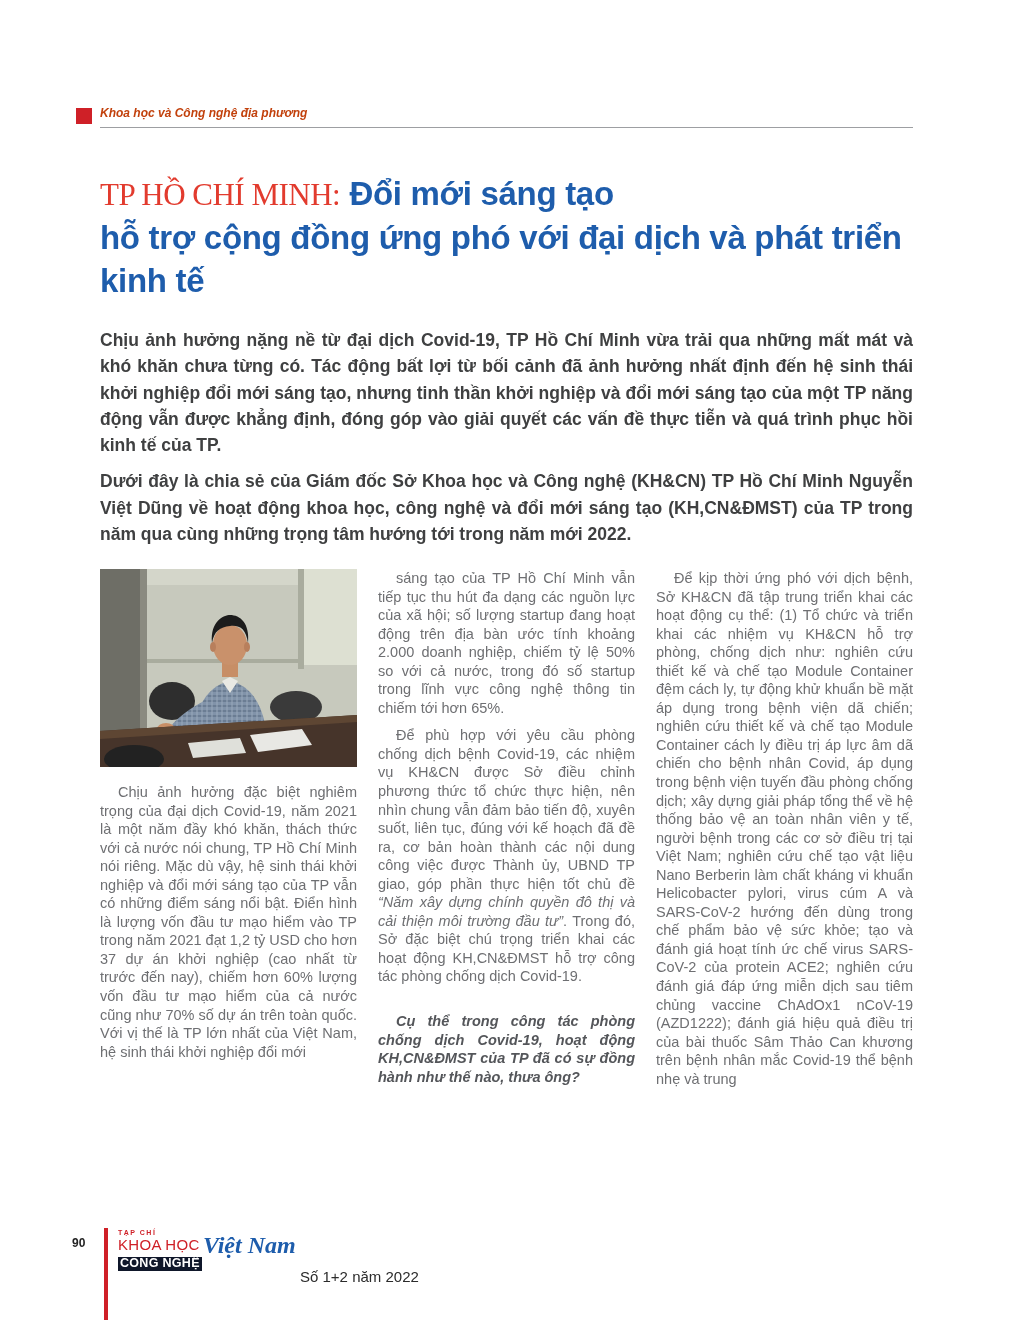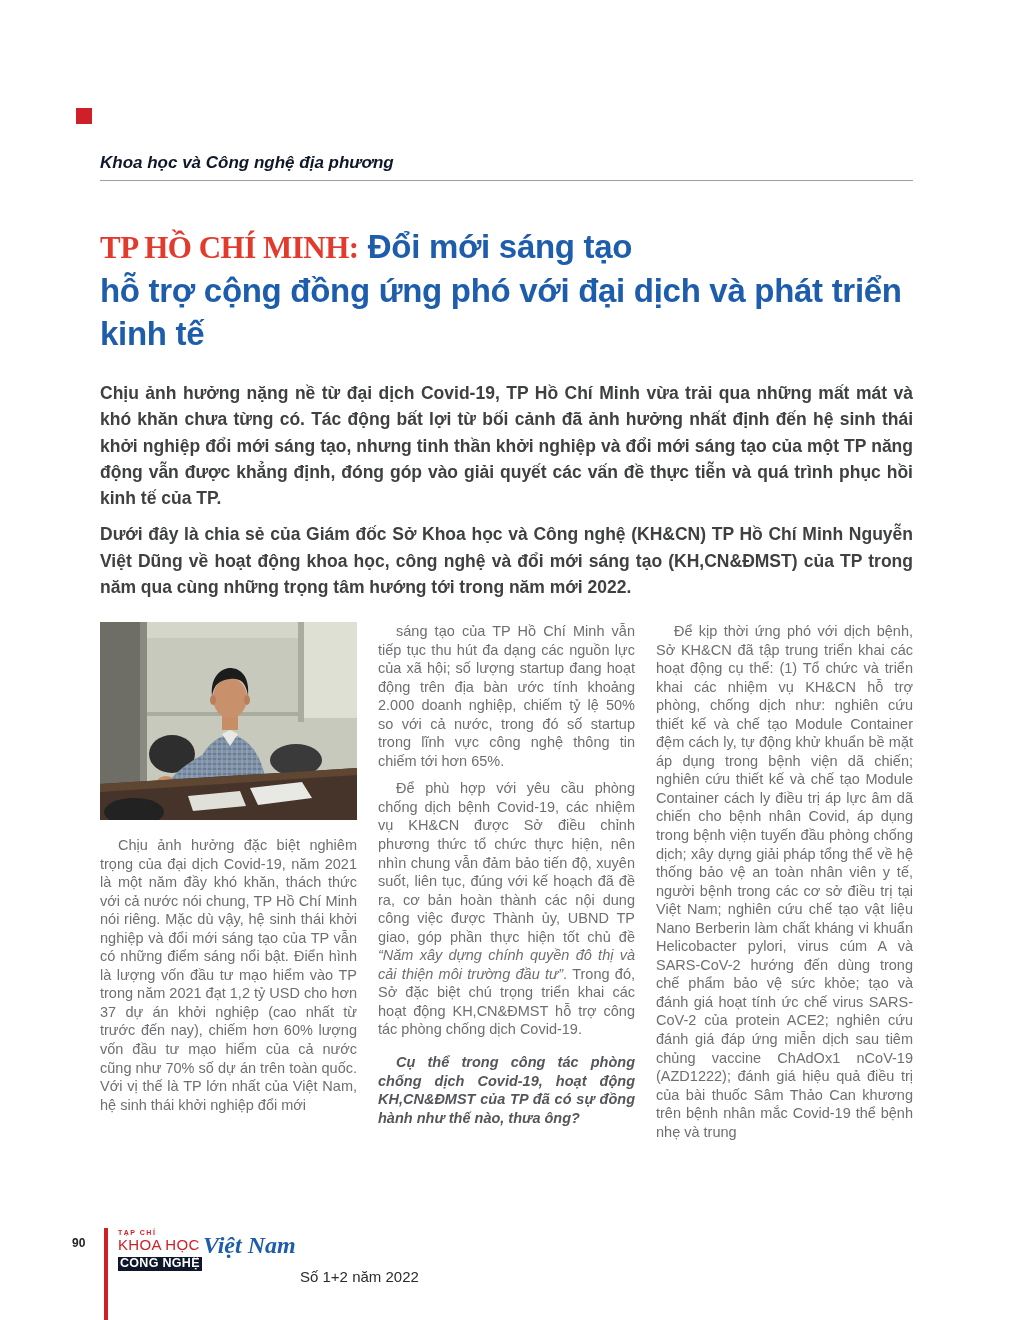--- a/index.html
+++ b/index.html
@@ -10,40 +10,40 @@
     height: 1320px;
     background: #ffffff;
     font-family: "Liberation Sans", "DejaVu Sans", sans-serif;
     overflow: hidden;
   }
   .content { position: absolute; left: 100px; top: 0; width: 813px; }
 
   
   .kicker-row { position: relative; display: flex; align-items: center; margin-top: 106px; }
   .kicker-square { position: absolute; left: -24px; top: 2px; width: 16px; height: 16px; background: #cf2027; }
-  .kicker-label { font-size: 17px; font-weight: 700; font-style: italic; color: #0f172a; margin-top: 47px; }
+  .kicker-label { font-size: 12px; font-weight: 700; font-style: italic; color: #c2410c; }
   .rule { border-top: 1.5px solid #9d9fa2; margin-top: 7px; }
 
   
   .title { margin-top: 44px; line-height: 1.32; font-size: 33px; }
   .title-red {
     font-family: "Liberation Serif", "DejaVu Serif", serif;
-    font-weight: 700; color: #e23b2e; letter-spacing: -0.5px; font-size: 31px;
+    font-weight: 400; color: #e23b2e; letter-spacing: -0.5px; font-size: 31px;
   }
   .title-blue { color: #1e5dac; font-weight: 800; letter-spacing: -0.3px; }
 
   
   .lead { margin-top: 24px; font-size: 17.5px; font-weight: 700; color: #3f4041; line-height: 1.5; text-align: justify; }
   .lead + .lead { margin-top: 10px; }
 
   
   .columns { display: flex; gap: 21px; margin-top: 22px; }
   .col { width: 257px; font-size: 14.5px; line-height: 1.28; color: #6e6f72; text-align: justify; }
   .photo { width: 257px; height: 198px; display: block; margin-bottom: 16px; background: #c7c9bd; }
-  .question { font-weight: 700; font-style: italic; color: #54565a; text-indent: 18px; margin-top: 14px; }
+  .question { font-weight: 700; font-style: italic; color: #54565a; text-indent: 18px; margin-top: 26px; }
   .para { text-indent: 18px; margin-top: 9px; }
   .para.first { margin-top: 0; }
   .quote-italic { font-style: italic; }
 
   
   .footer { position: absolute; left: 0; top: 1228px; width: 100%; height: 92px; }
   .page-number { position: absolute; left: 72px; top: 8px; font-size: 12px; font-weight: 700; color: #232323; }
   .footer-bar { position: absolute; left: 104px; top: 0; width: 4px; height: 92px; background: #cf2027; }
   .logo { position: absolute; left: 118px; top: 1px; line-height: 1.1; }
   .logo-tagline { font-size: 7px; font-weight: 700; color: #cf2027; letter-spacing: 1.5px; display: block; }

